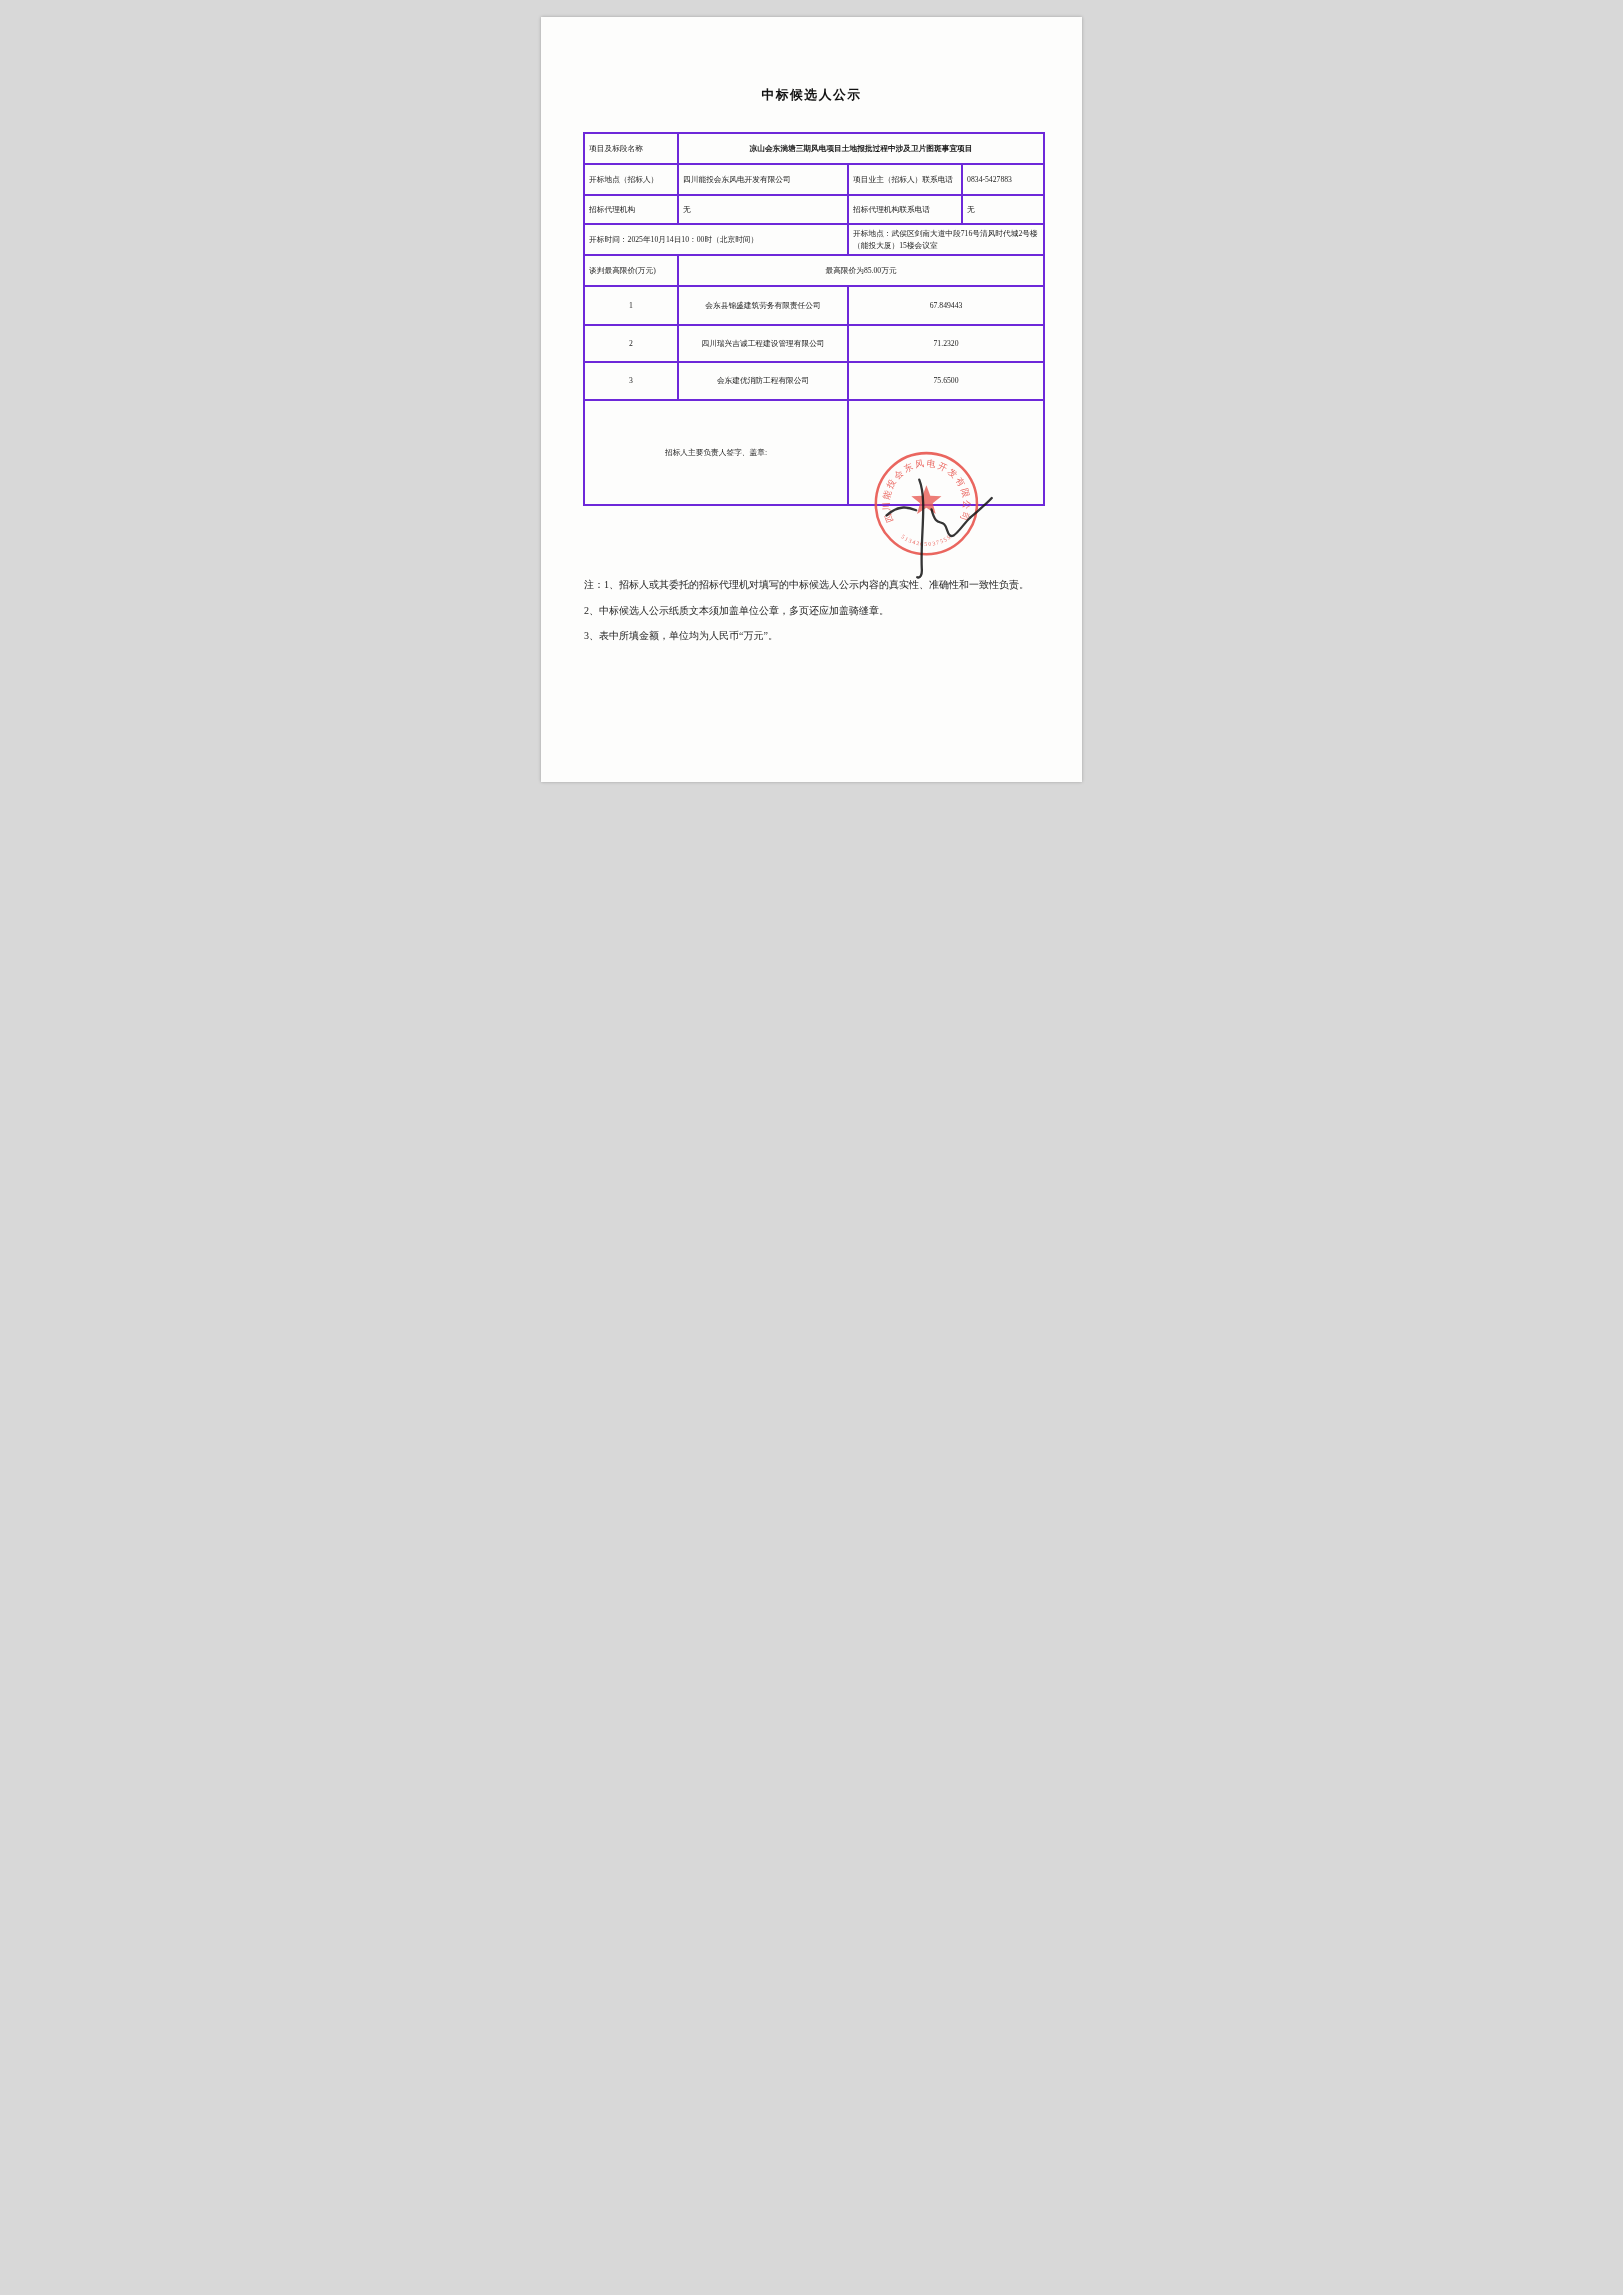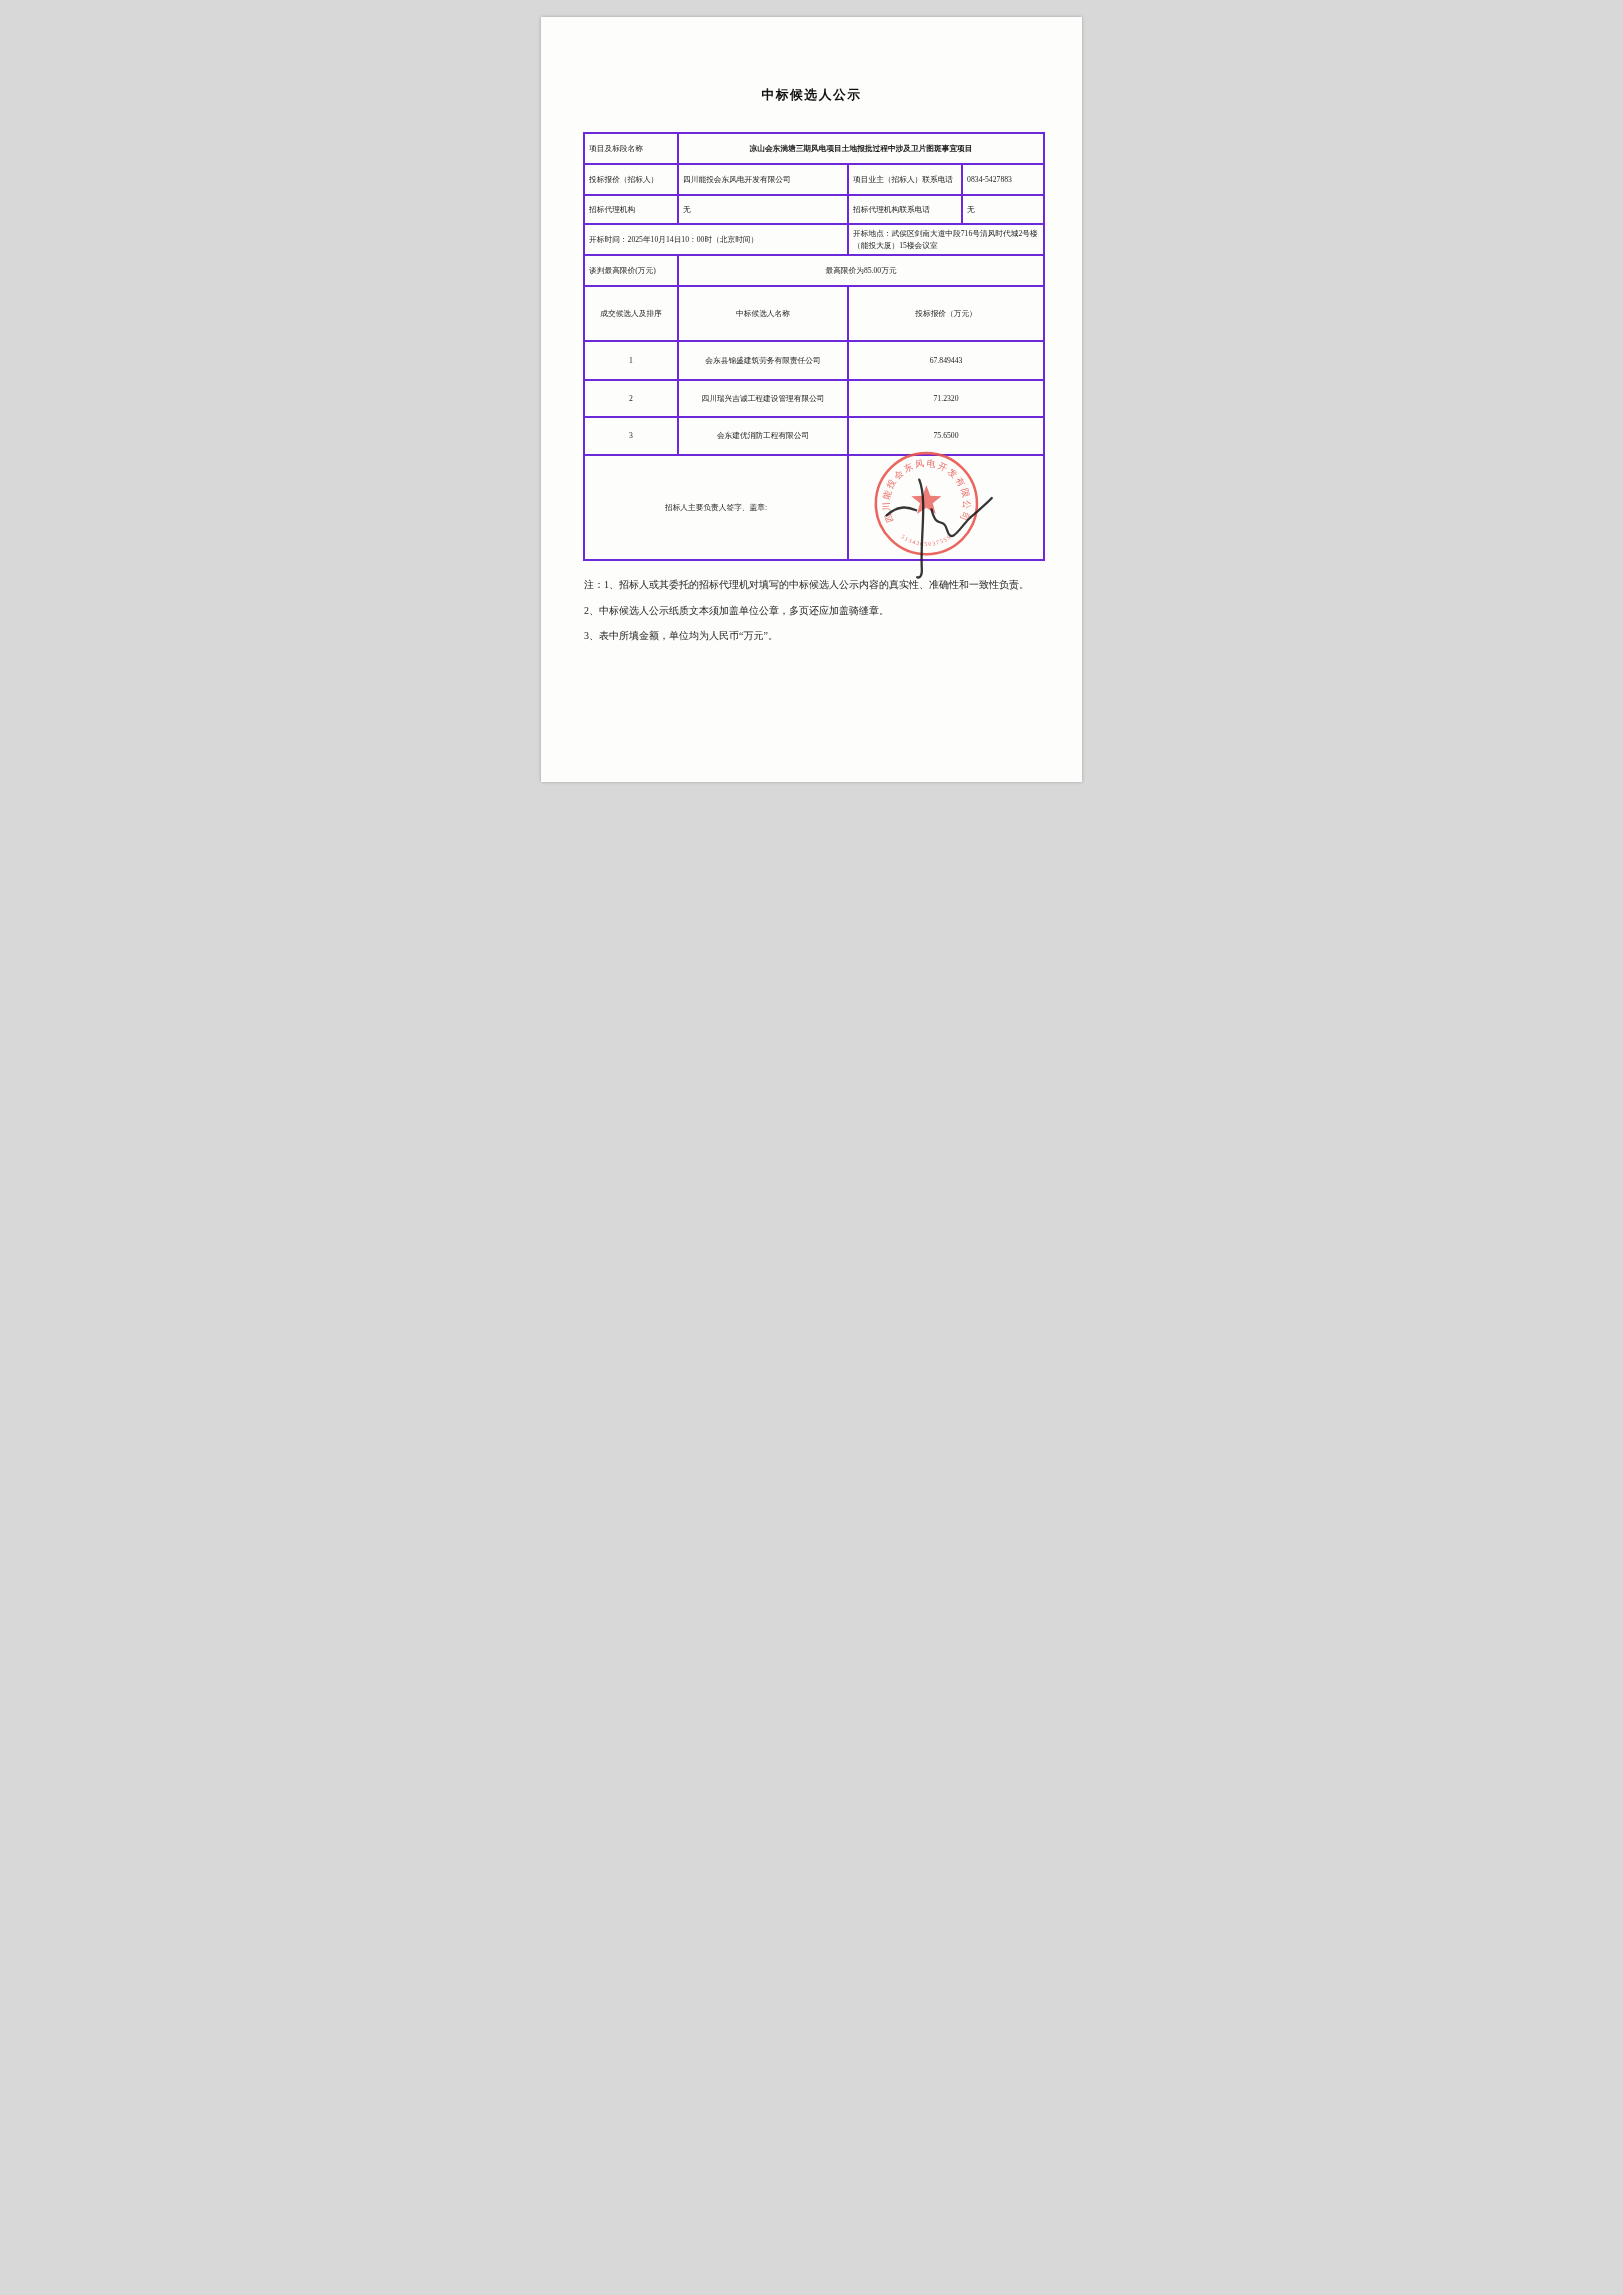--- a/index.html
+++ b/index.html
@@ -60,43 +60,38 @@
         <col style="width:170px">
         <col style="width:114px">
         <col style="width:82px">
     </colgroup>
     <tbody>
         <tr style="height:31px">
       <td>项目及标段名称</td>
       <td colspan="3" class="center bold">凉山会东淌塘三期风电项目土地报批过程中涉及卫片图斑事宜项目</td>
     </tr>
     <tr style="height:31px">
-      <td>投标报价（招标人）</td>
+      <td>开标地点（招标人）</td>
       <td>四川能投会东风电开发有限公司</td>
       <td>项目业主（招标人）联系电话</td>
       <td>0834-5427883</td>
     </tr>
     <tr style="height:29px">
       <td>招标代理机构</td>
       <td>无</td>
       <td>招标代理机构联系电话</td>
       <td>无</td>
     </tr>
     <tr style="height:31px">
       <td colspan="2">开标时间：2025年10月14日10：00时（北京时间）</td>
       <td colspan="2">开标地点：武侯区剑南大道中段716号清风时代城2号楼（能投大厦）15楼会议室</td>
     </tr>
     <tr style="height:31px">
       <td>谈判最高限价(万元)</td>
       <td colspan="3" class="center">最高限价为85.00万元</td>
-    </tr>
-    <tr style="height:55px">
-      <td class="center">成交候选人及排序</td>
-      <td class="center">中标候选人名称</td>
-      <td colspan="2" class="center">投标报价（万元）</td>
     </tr>
     <tr style="height:39px">
       <td class="center">1</td>
       <td class="center">会东县锦盛建筑劳务有限责任公司</td>
       <td colspan="2" class="center">67.849443</td>
     </tr>
     <tr style="height:37px">
       <td class="center">2</td>
       <td class="center">四川瑞兴吉诚工程建设管理有限公司</td>
       <td colspan="2" class="center">71.2320</td>

